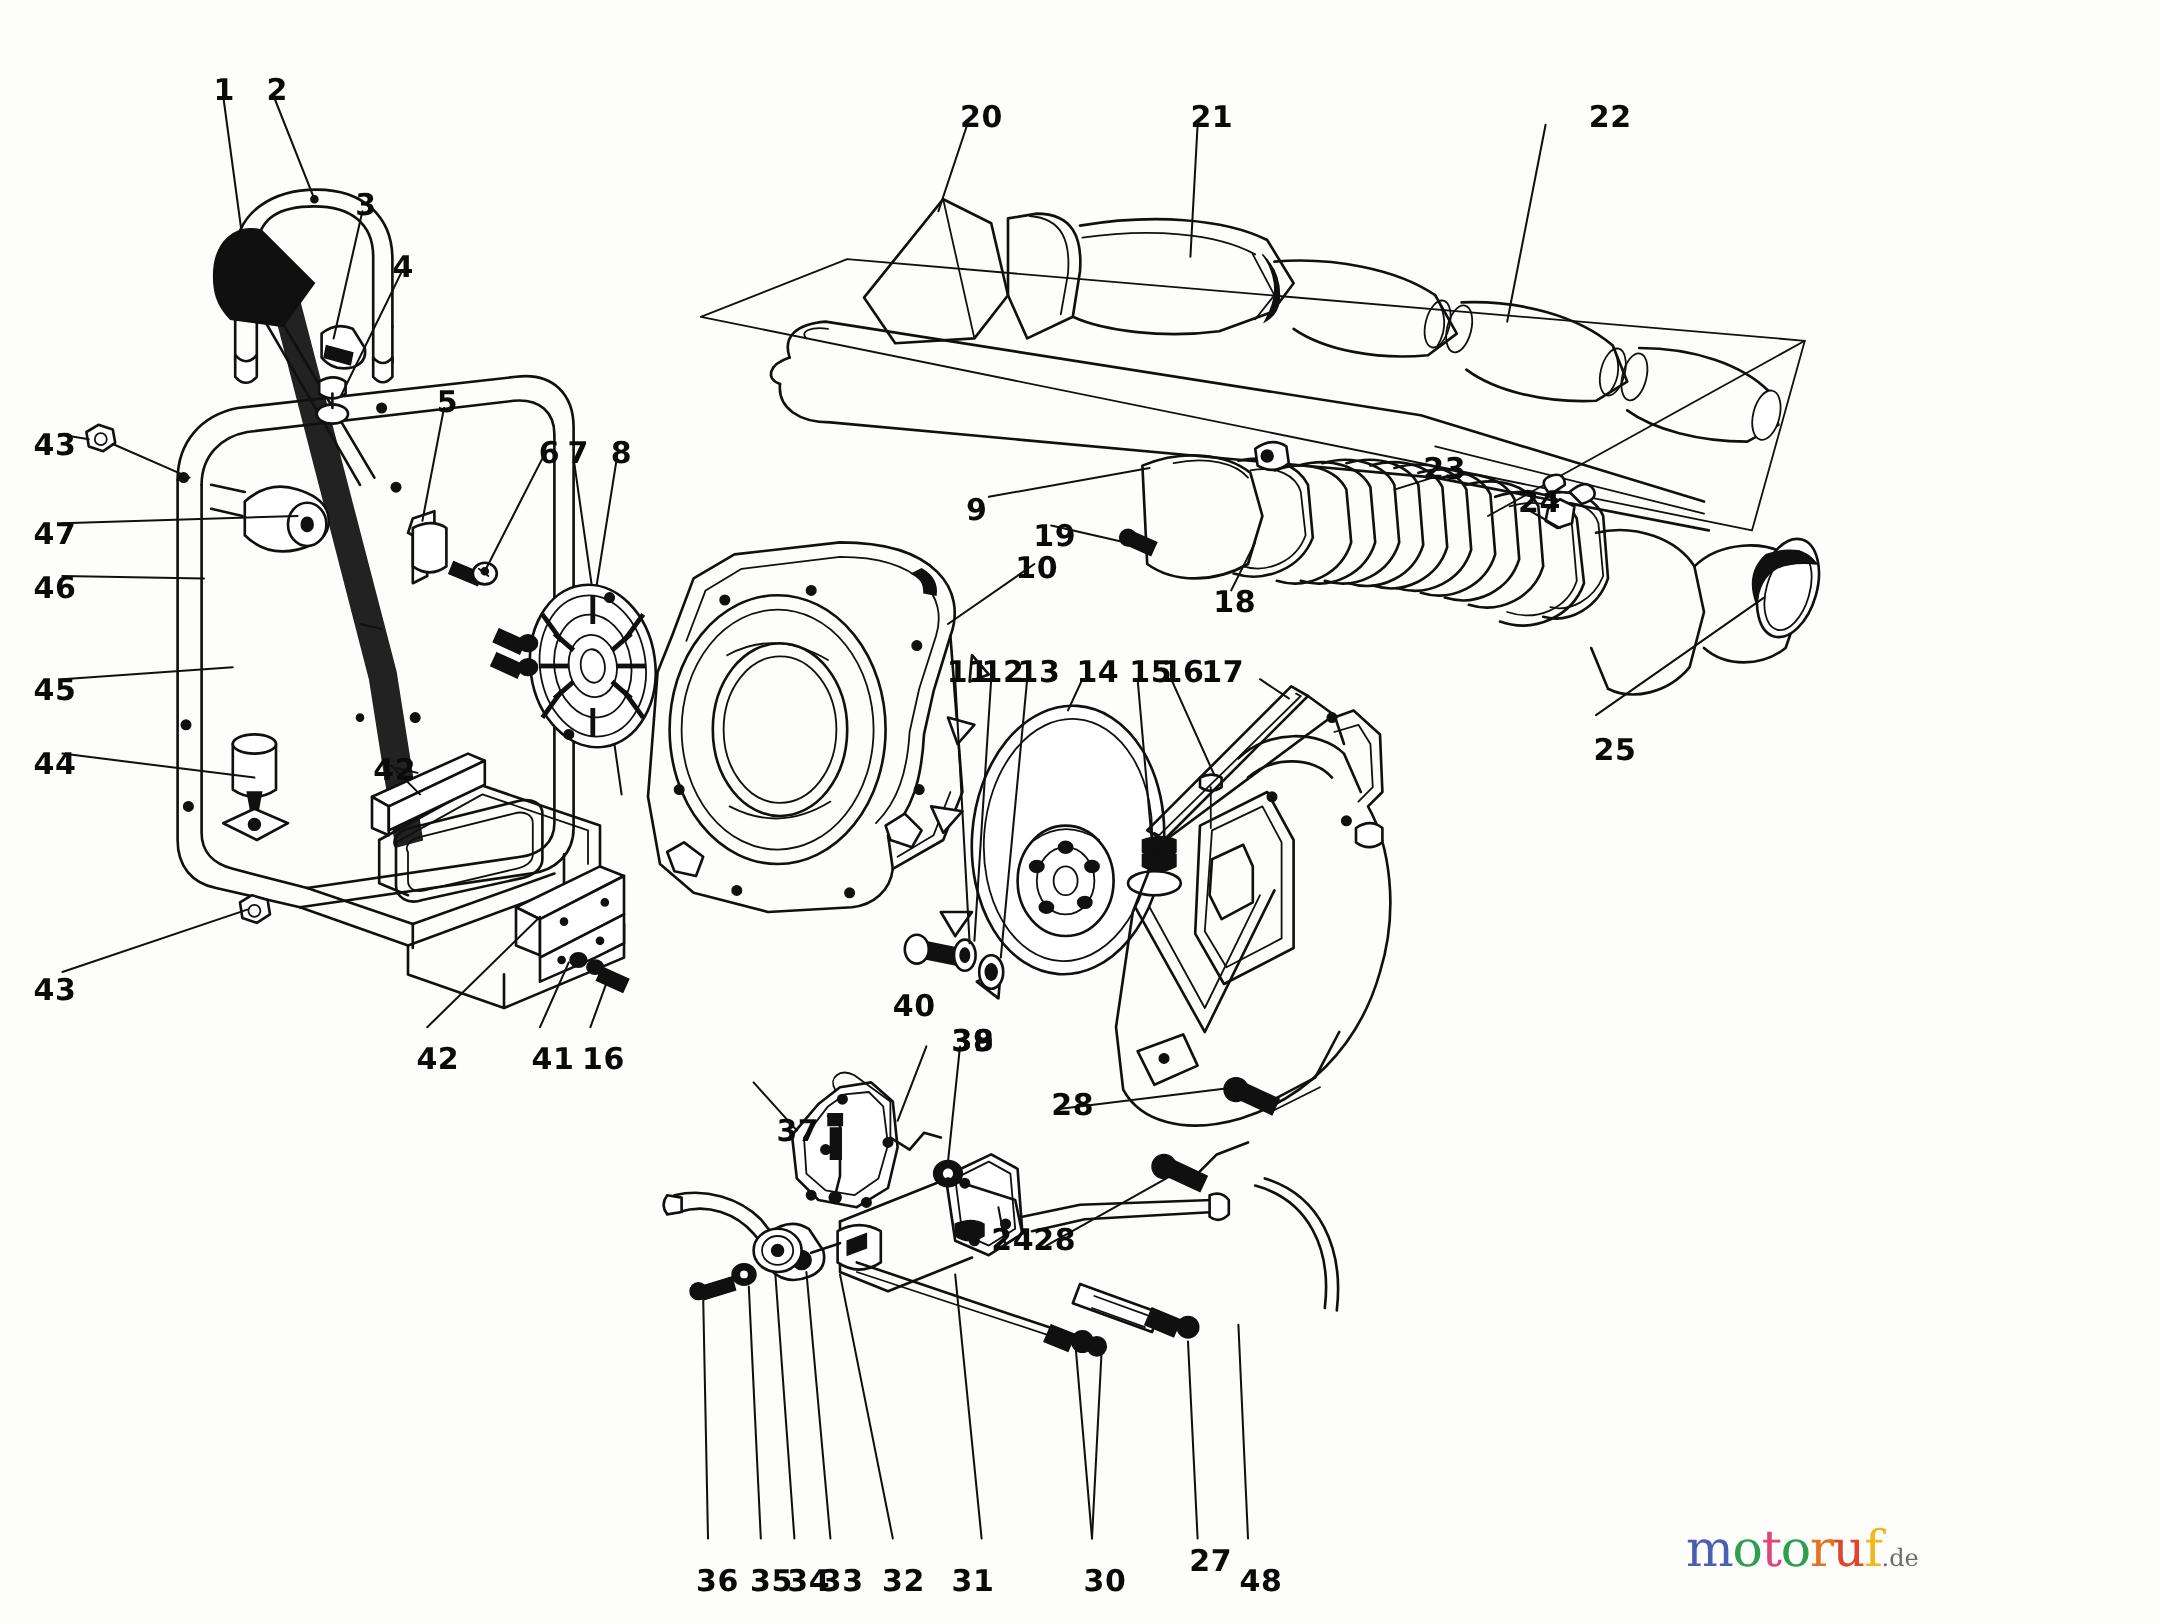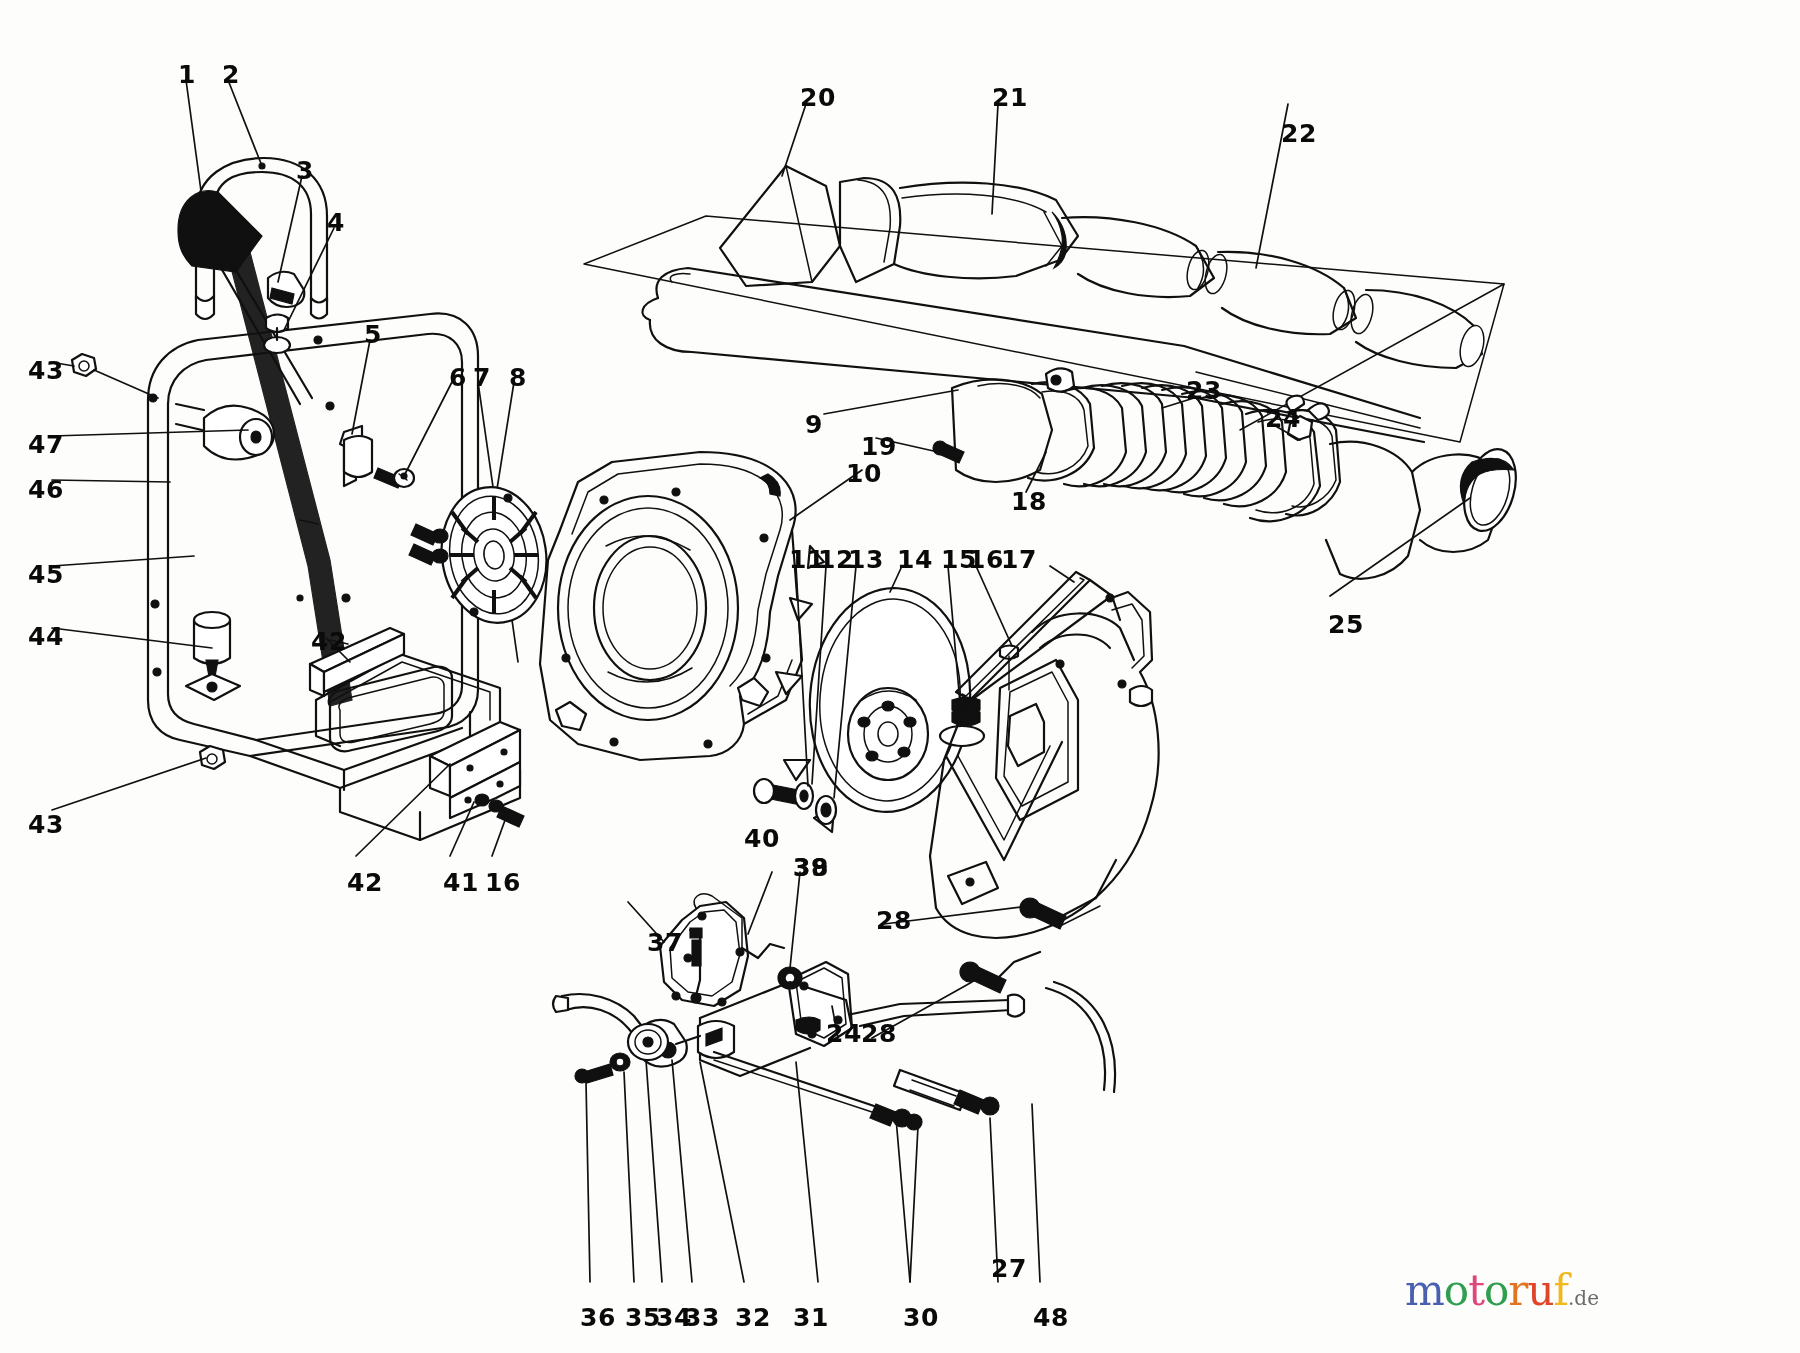--- a/index.html
+++ b/index.html
@@ -518,26 +518,26 @@
       <div class="cal" style="left: 818px; top: 547px;">12</div>
       <div class="cal" style="left: 848px; top: 547px;">13</div>
       <div class="cal" style="left: 897px; top: 547px;">14</div>
       <div class="cal" style="left: 941px; top: 547px;">15</div>
       <div class="cal" style="left: 968px; top: 547px;">16</div>
       <div class="cal" style="left: 1001px; top: 547px;">17</div>
       <div class="cal" style="left: 1011px; top: 489px;">18</div>
       <div class="cal" style="left: 861px; top: 434px; text-align: right;">19</div>
       <div class="cal" style="left: 800px; top: 85px;">20</div>
       <div class="cal" style="left: 992px; top: 85px;">21</div>
-      <div class="cal" style="left: 1281px; top: 85px; margin-top: 36px;">22</div>
+      <div class="cal" style="left: 1324px; top: 85px;">22</div>
       <div class="cal" style="left: 1186px; top: 378px; text-align: right;">23</div>
       <div class="cal" style="left: 1265px; top: 406px;">24</div>
       <div class="cal" style="left: 1328px; top: 612px;">25</div>
       <div class="cal" style="left: 1033px; top: 1305px;">48</div>
-      <div class="cal" style="left: 991px; top: 1256px;">27</div>
+      <div class="cal" style="left: 991px; top: 1288px;">27</div>
       <div class="cal" style="left: 876px; top: 908px;">28</div>
       <div class="cal" style="left: 826px; top: 1021px;">24</div>
       <div class="cal" style="left: 861px; top: 1021px;">28</div>
       <div class="cal" style="left: 903px; top: 1305px;">30</div>
       <div class="cal" style="left: 793px; top: 1305px;">31</div>
       <div class="cal" style="left: 735px; top: 1305px;">32</div>
       <div class="cal" style="left: 684px; top: 1305px;">33</div>
       <div class="cal" style="left: 656px; top: 1305px;">34</div>
       <div class="cal" style="left: 625px; top: 1305px;">35</div>
       <div class="cal" style="left: 580px; top: 1305px;">36</div>

